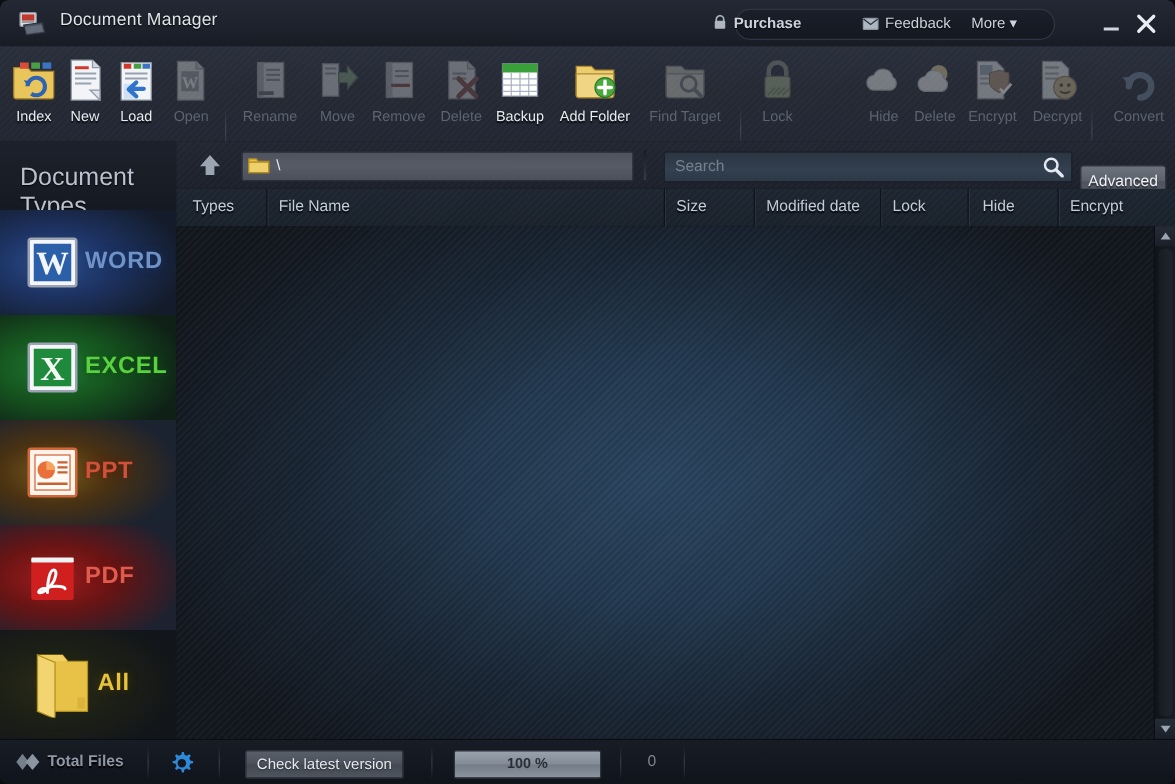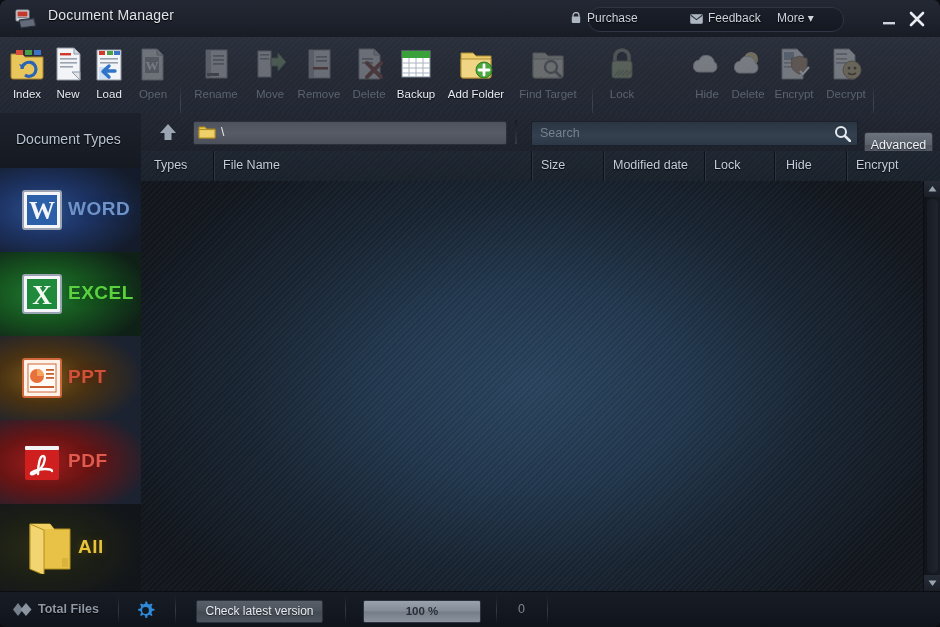--- a/index.html
+++ b/index.html
@@ -34,21 +34,21 @@
   .tb-pill{
     position:absolute;left:588px;top:7px;width:254px;height:23px;
     background:linear-gradient(180deg,#1a1f29 0%,#141821 100%);
     border:1px solid #2e3644;border-radius:12px;
   }
   .tb-btn{
     position:absolute;top:8px;height:21px;line-height:21px;
     font-size:12px;color:#ccd3dd;cursor:default;
     text-shadow:0 1px 1px #000;
   }
-  #btn-purchase{left:570px;}
+  #btn-purchase{left:570px;font-weight:bold;}
   #btn-feedback{left:690px;}
   #btn-more{left:777px;}
   .tb-ico{display:inline-block;vertical-align:-2px;margin-right:5px;}
   .win-btn{
     position:absolute;top:8px;width:22px;height:22px;cursor:default;
   }
   #win-min{left:878px;}
   #win-close{left:906px;}
 
   
@@ -78,21 +78,21 @@
   .sidebar{
     position:absolute;left:0;top:113px;width:141px;height:478px;
     background:#14181f;border-right:1px solid #0c0f14;
   }
   .sb-head{
     position:absolute;left:0;top:0;width:141px;height:55px;
     background:linear-gradient(180deg,#1c212b 0%,#151a22 100%);
     border-bottom:1px solid #0b0e13;
   }
   .sb-head span{
-    position:absolute;left:16px;top:18px;font-size:14px;color:#b9c2ce;
+    position:absolute;left:16px;top:18px;font-size:20px;color:#b9c2ce;
     text-shadow:0 1px 1px #000;
   }
   .sb-item{
     position:absolute;left:0;width:141px;height:84px;cursor:default;
     border-bottom:1px solid #0b0e13;
     overflow:hidden;
   }
   .sb-item .glow{position:absolute;inset:0;}
   .sb-item .sicon{position:absolute;left:18px;top:18px;width:48px;height:48px;}
   .sb-item .slbl{
@@ -503,20 +503,29 @@
           <circle cx="22" cy="23" r="1.5" fill="#6b4f10"></circle>
           <circle cx="28" cy="23" r="1.5" fill="#6b4f10"></circle>
           <path d="M21 28 q4 3 8 0" stroke="#6b4f10" stroke-width="1.6" fill="none"></path>
         </svg>
       </span>
       <span class="lbl">Decrypt</span>
     </div>
 
     <div class="tsep" style="left:873px"></div>
 
+    <div class="tool dis" id="tool-17" style="left:882px;width:58px">
+      <span class="ic">
+        <svg width="38" height="38" viewBox="0 0 38 38">
+          <path d="M11 24 a9 9 0 1 1 9 9" fill="none" stroke="#4a86c8" stroke-width="5" stroke-linecap="round"></path>
+          <path d="M6 17 l10 -1 l-3 10 z" fill="#4a86c8"></path>
+        </svg>
+      </span>
+      <span class="lbl">Convert</span>
+    </div>
   </div>
 
   <div class="sidebar">
     <div class="sb-head">
       <span>Document Types</span>
     </div>
 
     <div class="sb-item" id="sb-word">
       <div class="glow"></div>
       <span class="sicon">

